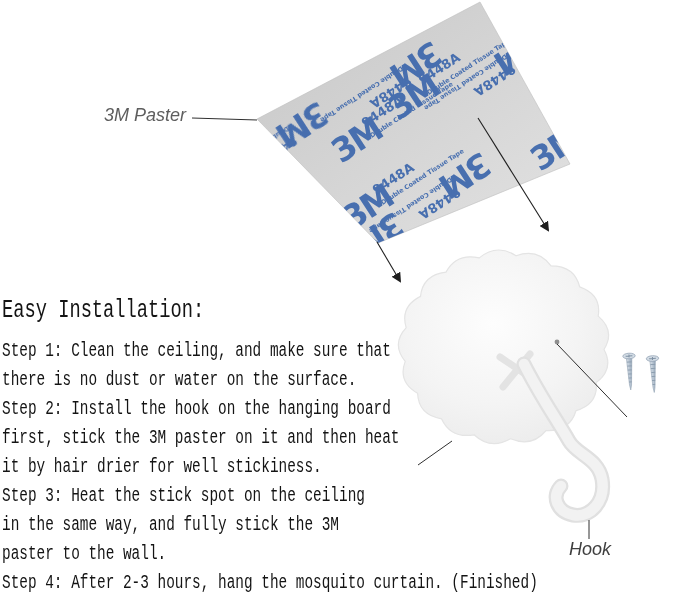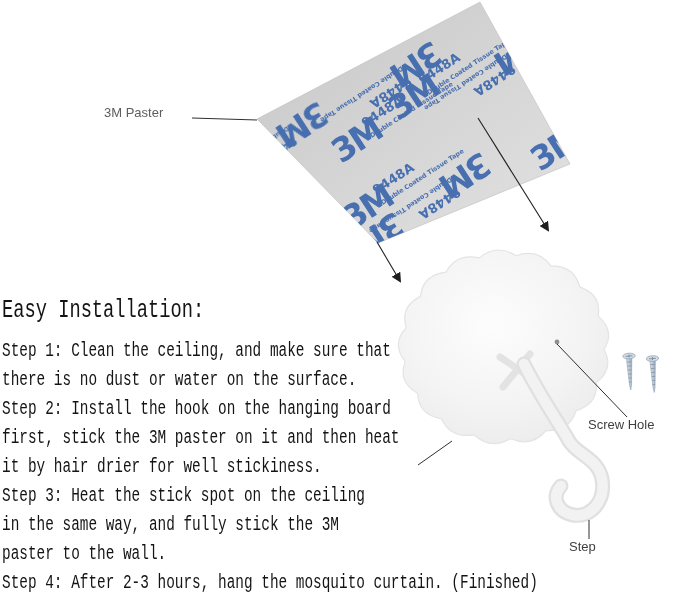--- a/index.html
+++ b/index.html
@@ -5,22 +5,22 @@
   html,body{margin:0;padding:0;}
   body{
     width:679px;height:594px;background:#ffffff;overflow:hidden;position:relative;
     font-family:"Liberation Sans", sans-serif;
   }
   #canvas{position:absolute;inset:0;width:679px;height:594px;}
   svg{position:absolute;left:0;top:0;}
 
   
   .callout{
-    position:absolute;white-space:nowrap;color:#3f3f3f;font-size:13px;
-    font-family:"Liberation Sans", sans-serif;line-height:1.1;
+    position:absolute;white-space:nowrap;color:#3f3f3f;font-size:18px;
+    font-family:"Liberation Sans", sans-serif;line-height:1.1;font-style:italic;
   }
   #label-paster{left:104px;top:106px;color:#5e5e5e;}
   #label-screw-hole{left:588px;top:418px;}
   #label-board{left:371px;top:463px;}
   #label-hook{left:569px;top:540px;}
 
   
   .instructions{
     position:absolute;left:2px;top:294px;width:820px;
     transform:scaleX(0.72);transform-origin:0 0;
@@ -142,22 +142,21 @@
     <line x1="192" y1="118" x2="257" y2="120" stroke="#2f2f2f" stroke-width="1"></line>
     <line x1="557" y1="344" x2="627" y2="417" stroke="#2f2f2f" stroke-width="1"></line>
     <line x1="452" y1="441" x2="418" y2="465" stroke="#2f2f2f" stroke-width="1"></line>
     <line x1="589" y1="520" x2="589" y2="539" stroke="#2f2f2f" stroke-width="1"></line>
 
     <use href="#screw-shape" transform="translate(629,356) rotate(-3)"></use>
     <use href="#screw-shape" transform="translate(652.5,358.5) rotate(-3)"></use>
   </svg>
 
   <div class="callout" id="label-paster">3M Paster</div>
-  <div class="callout" id="label-screw-hole">Screw Hole</div>
-  <div class="callout" id="label-hook">Step</div>
+  <div class="callout" id="label-hook">Hook</div>
 
   <div class="instructions">
     <div class="heading">Easy Installation:</div>
     <div class="line">Step 1: Clean the ceiling, and make sure that</div>
     <div class="line">there is no dust or water on the surface.</div>
     <div class="line">Step 2: Install the hook on the hanging board</div>
     <div class="line">first, stick the 3M paster on it and then heat</div>
     <div class="line">it by hair drier for well stickiness.</div>
     <div class="line">Step 3: Heat the stick spot on the ceiling</div>
     <div class="line">in the same way, and fully stick the 3M</div>

